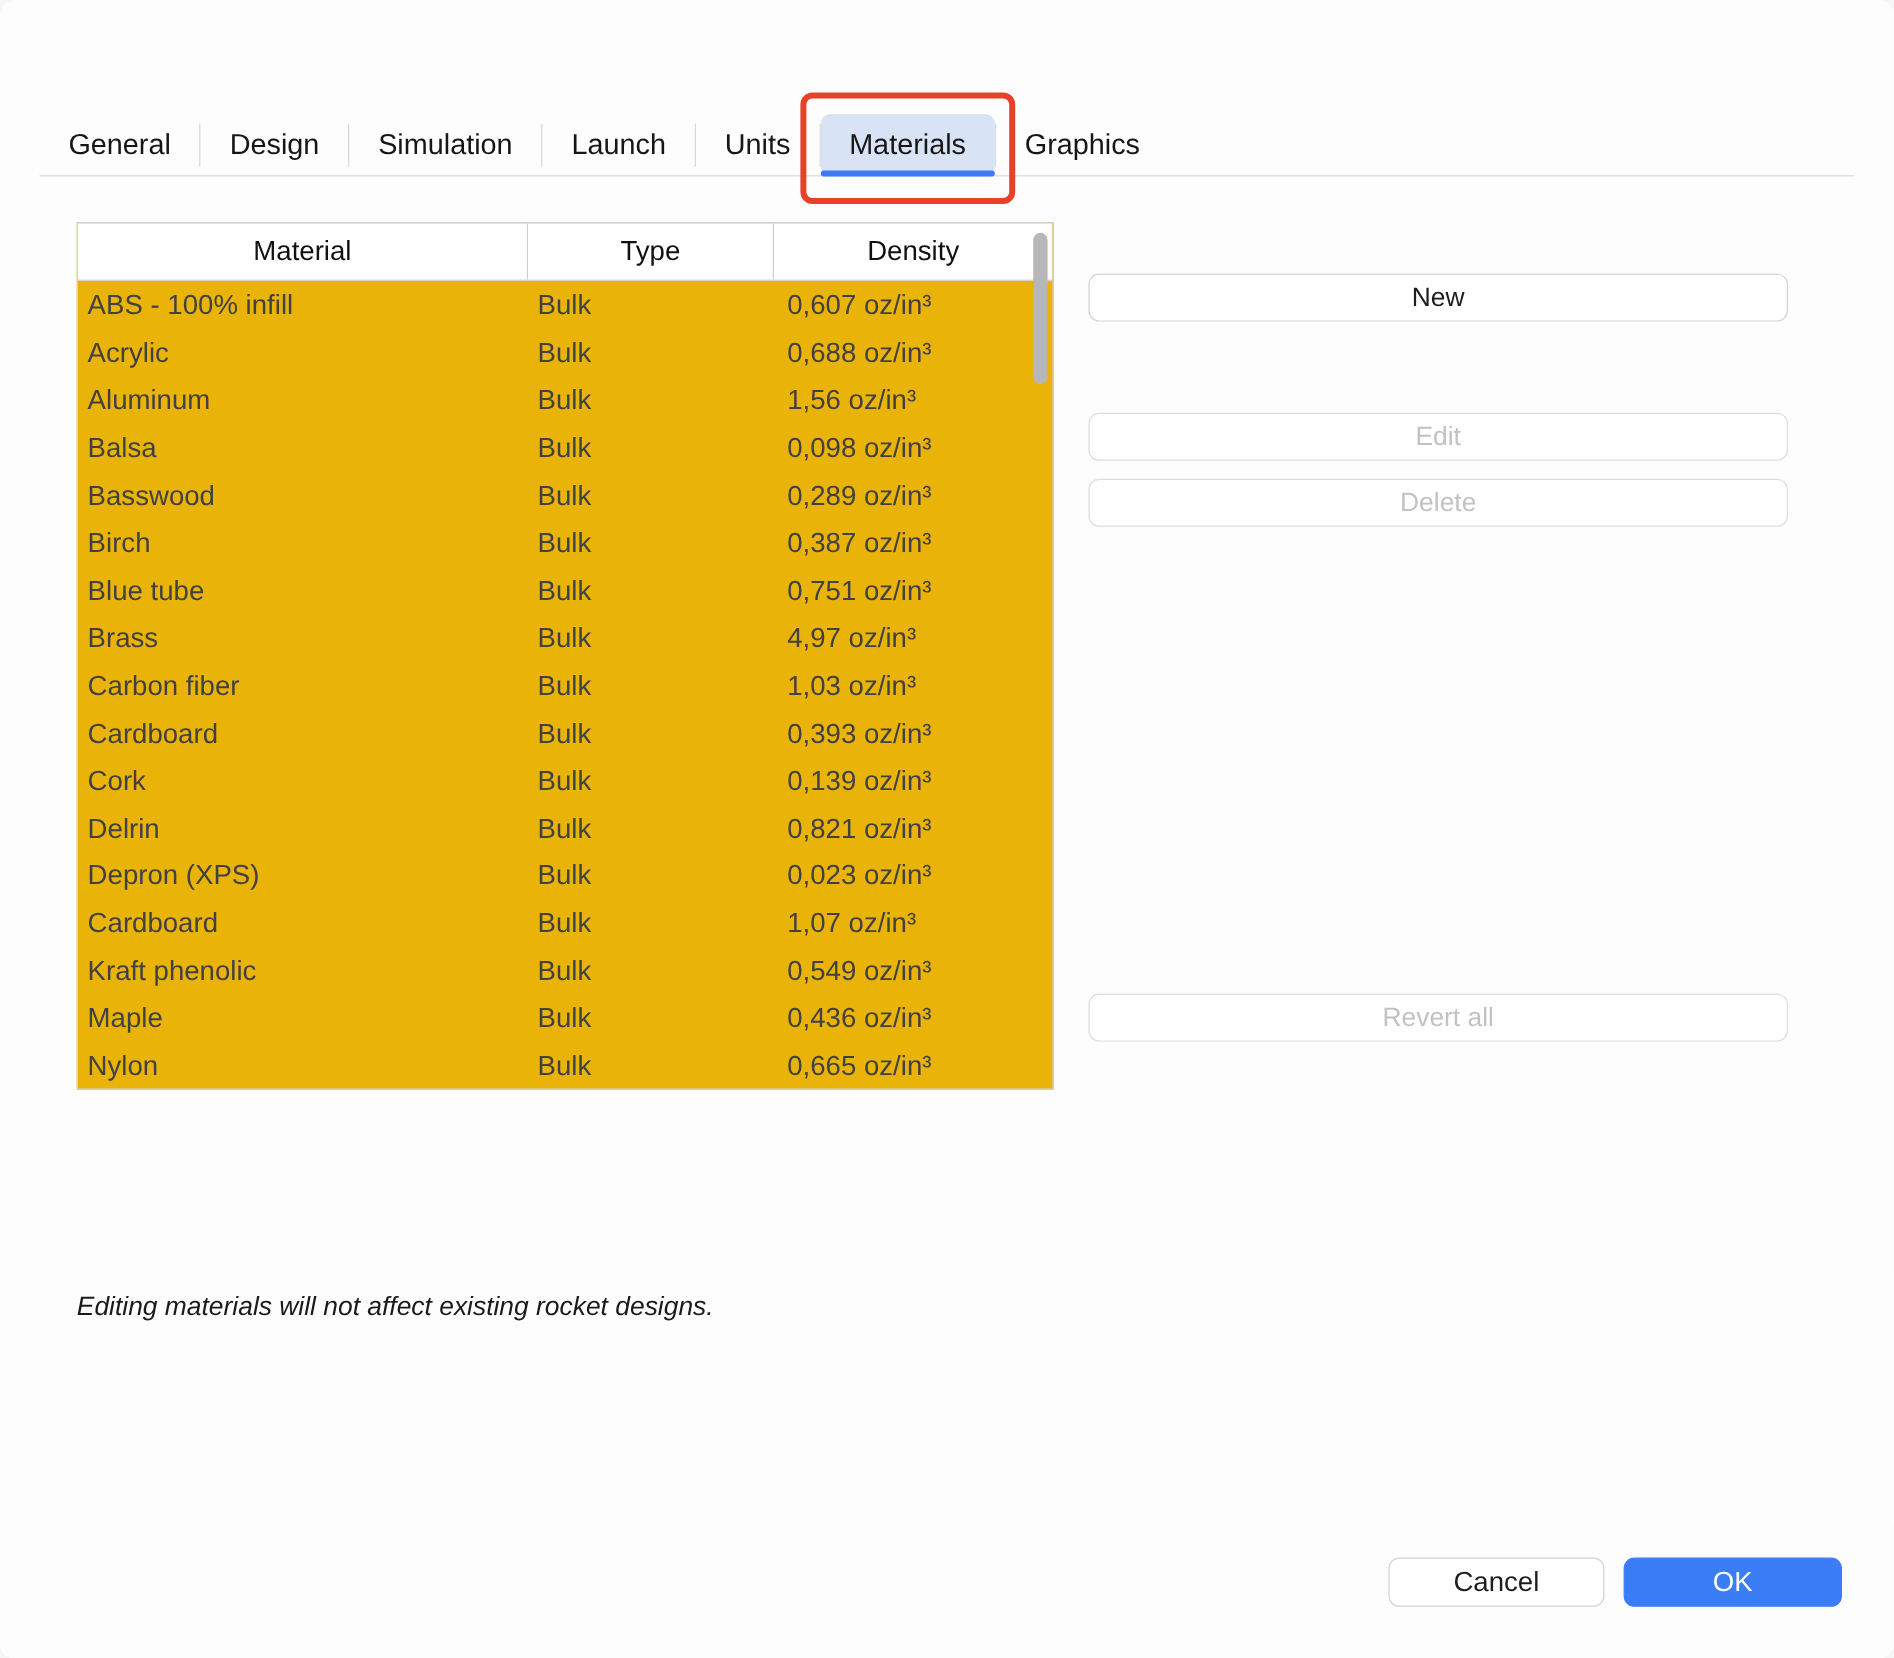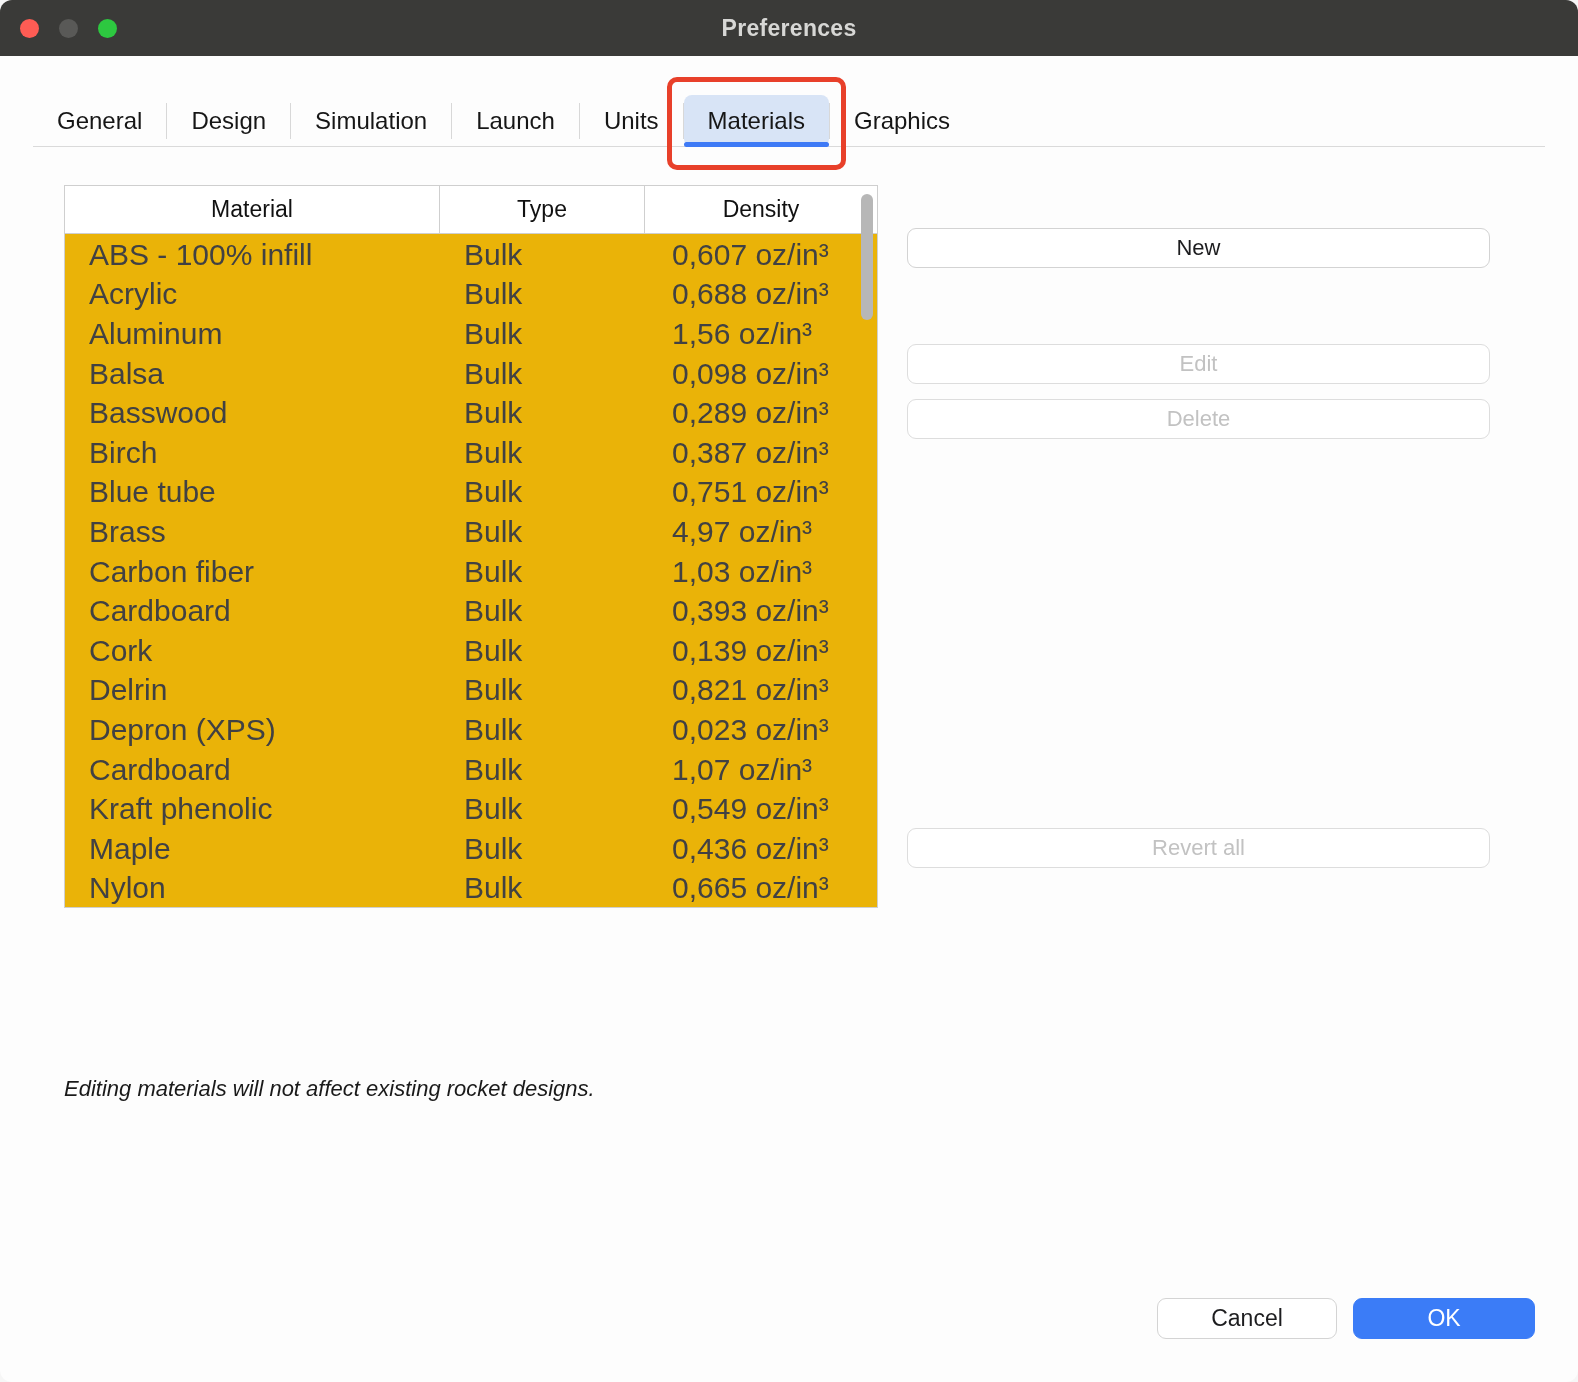--- a/index.html
+++ b/index.html
@@ -126,23 +126,22 @@
     color: #111111;
   }
   .th:nth-child(1) { width: 375px; border-right: 1px solid #cfcfcf; }
   .th:nth-child(2) { width: 205px; border-right: 1px solid #cfcfcf; }
   .th:nth-child(3) { flex: 1; }
   .tbody { padding-top: 1px; }
   .trow {
     display: flex;
     align-items: center;
     height: 39.6px;
-    font-size: 30px;
+    font-size: 23px;
     color: #414143;
-    margin-left: 16px;
   }
   .td { overflow: hidden; white-space: nowrap; }
   .td-material { width: 375px; padding-left: 8px; }
   .td-type     { width: 205px; padding-left: 8px; }
   .td-density  { flex: 1; padding-left: 11px; }
   .scroll-thumb {
     position: absolute;
     right: 4px;
     top: 8px;
     width: 12px;
@@ -208,28 +207,20 @@
     background: #3b7cf7;
     border: 1px solid #3b7cf7;
     color: #ffffff;
   }
 </style>
 </head>
 <body>
 
 <div class="window" id="window">
 
-  <div class="titlebar">
-    <div class="traffic">
-      <span class="light red"></span>
-      <span class="light gray"></span>
-      <span class="light green"></span>
-    </div>
-    <div class="win-title">Preferences</div>
-  </div>
 
   <div class="tabs-rule"></div>
   <div class="tabs" id="tabs">
       <div class="tab">General</div>
       <div class="tab-sep"></div>
       <div class="tab">Design</div>
       <div class="tab-sep"></div>
       <div class="tab">Simulation</div>
       <div class="tab-sep"></div>
       <div class="tab">Launch</div>

